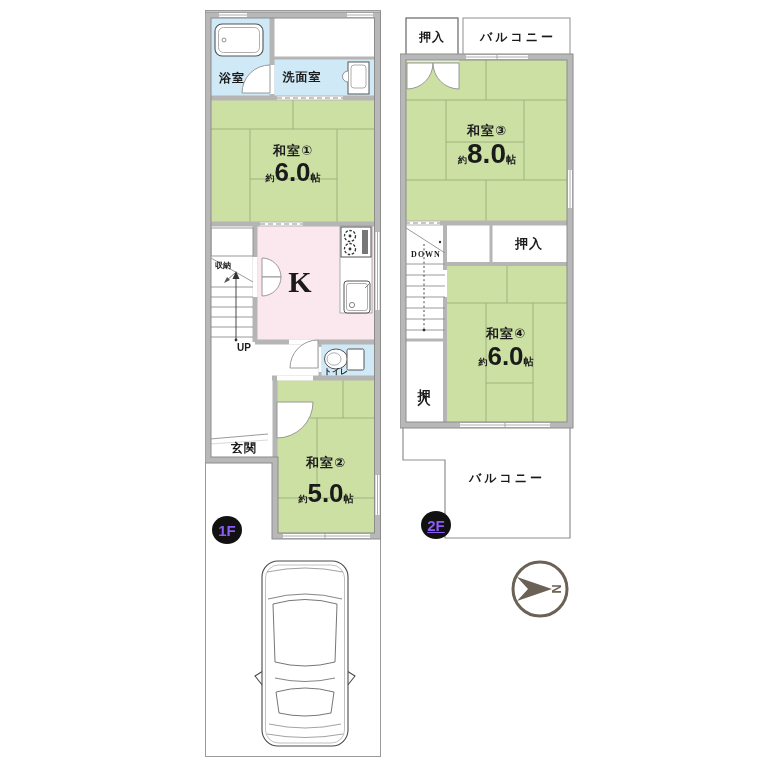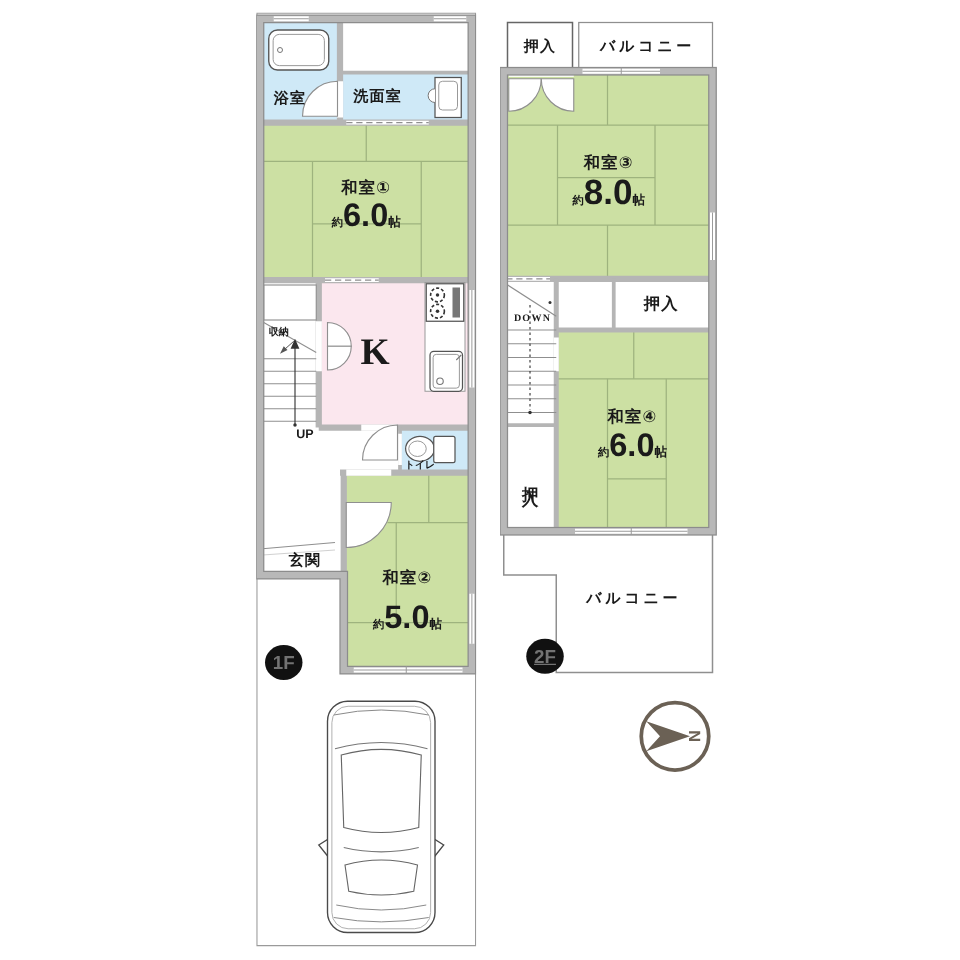--- a/index.html
+++ b/index.html
@@ -13,21 +13,21 @@
   .f13{font-size:13px;}
   .f8{font-size:8px;letter-spacing:0;}
   .f10{font-size:10px;letter-spacing:0;}
   .sizeline{font-weight:700;}
   .sizeline .approx{font-size:9px;letter-spacing:0;}
   .sizeline .num{font-size:26px;letter-spacing:0;}
   .sizeline .num28{font-size:28px;letter-spacing:0;}
   .sizeline .unit{font-size:10px;letter-spacing:0;}
   .kfont{font-family:"Liberation Serif","DejaVu Serif",serif;font-size:30px;letter-spacing:0;}
   .downfont{font-family:Liberation Serif, serif;font-size:8px;letter-spacing:1px;font-weight:700;margin-top:20px;}
-  .badge{position:absolute;transform:translate(-50%,-50%);background:#111;color:#737373;
+  .badge{position:absolute;transform:translate(-50%,-50%);background:#111;color:#8b5cf6;
          border-radius:50%;width:30px;height:28px;display:flex;align-items:center;justify-content:center;
          font-size:15px;font-weight:700;letter-spacing:0;}
   .vert{writing-mode:vertical-rl;text-orientation:upright;letter-spacing:2px;}
   .spread{letter-spacing:3px;}
 </style>
 </head>
 <body>
 
 <div id="stage">
 

